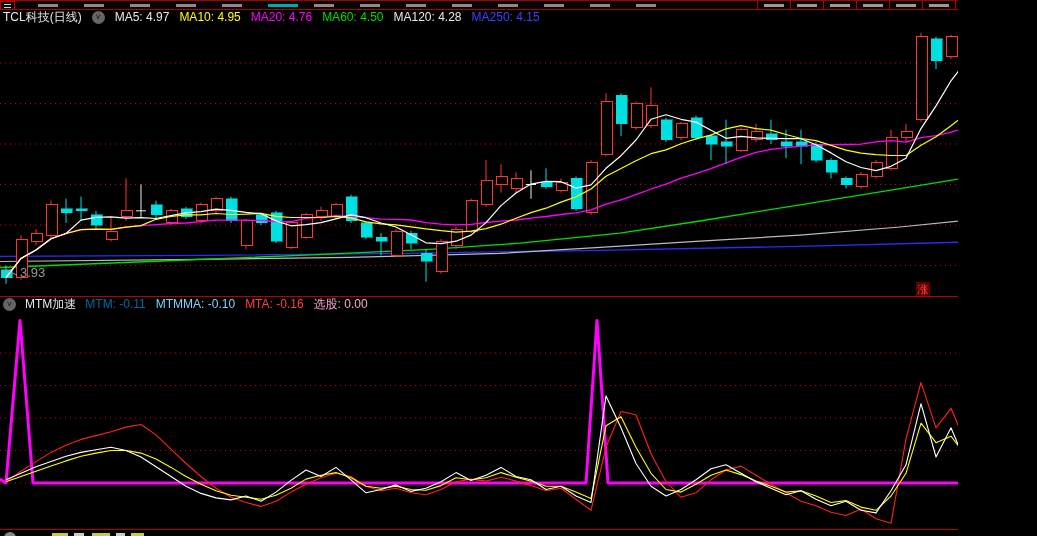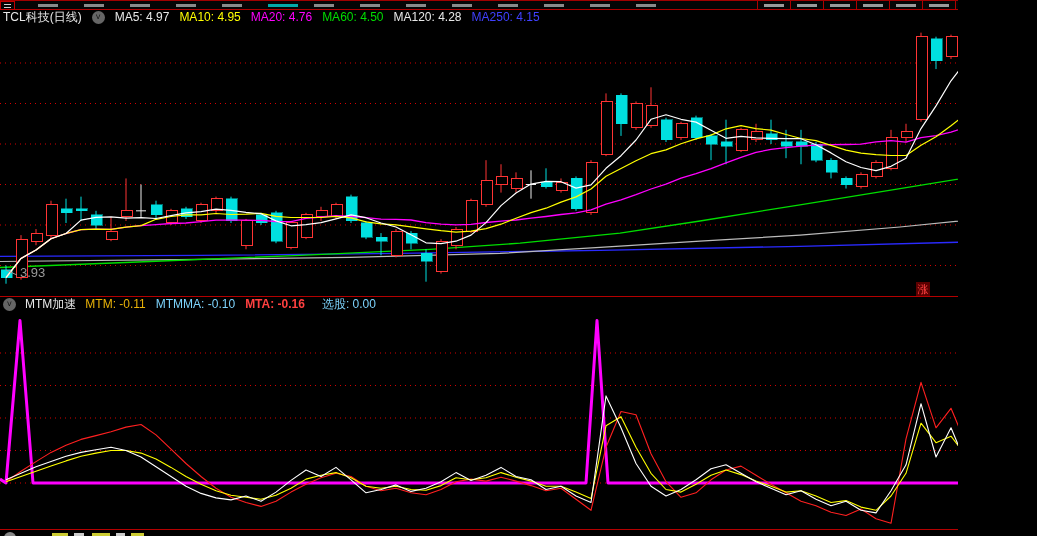--- a/index.html
+++ b/index.html
@@ -244,21 +244,21 @@
       <text x="987" y="17" fill="#aaa" font-size="13">5.17</text>
     </svg>
 
   <div class="badge">涨</div>
 
   <div class="divider" style="top:296px"></div>
 
   <div class="sub-header">
     <span class="chev">˅</span>
     <span class="sym">MTM加速</span>
-    <span id="mtm-labels"><span style="color: #eab308; margin-right: 10px; margin-top: 36px;">MTM: -0.11</span><span style="color: #7dd3fc; margin-right: 10px;">MTMMA: -0.10</span><span style="color: rgb(255, 64, 64); margin-right: 17px; font-weight: bold;">MTA: -0.16</span><span style="color: #7dd3fc; margin-right: 4px;">选股: 0.00</span></span>
+    <span id="mtm-labels"><span style="color: #0369a1; margin-right: 10px; margin-top: 36px;">MTM: -0.11</span><span style="color: #7dd3fc; margin-right: 10px;">MTMMA: -0.10</span><span style="color: rgb(255, 64, 64); margin-right: 10px;">MTA: -0.16</span><span style="color: #f9a8d4; margin-right: 4px;">选股: 0.00</span></span>
   </div>
 
   <svg id="mtmsvg" style="top:313px" width="1037" height="216" viewBox="0 0 1037 216">
       <polyline points="0.0,170.0 1037.0,170.0" fill="none" stroke="#d40000" stroke-width="1" stroke-linejoin="round" stroke-dasharray="1 4"></polyline>
       <polyline points="0.0,137.5 1037.0,137.5" fill="none" stroke="#d40000" stroke-width="1" stroke-linejoin="round" stroke-dasharray="1 4"></polyline>
       <polyline points="0.0,105.0 1037.0,105.0" fill="none" stroke="#d40000" stroke-width="1" stroke-linejoin="round" stroke-dasharray="1 4"></polyline>
       <polyline points="0.0,72.5 1037.0,72.5" fill="none" stroke="#d40000" stroke-width="1" stroke-linejoin="round" stroke-dasharray="1 4"></polyline>
       <polyline points="0.0,40.0 1037.0,40.0" fill="none" stroke="#d40000" stroke-width="1" stroke-linejoin="round" stroke-dasharray="1 4"></polyline>
       <polyline points="0.0,166.1 6.0,170.0 20.0,7.5 33.0,170.0 586.0,170.0 597.0,7.5 608.0,170.0 1031.0,170.0" fill="none" stroke="#ff00ff" stroke-width="3" stroke-linejoin="round"></polyline>
       <polyline points="6.0,168.7 21.0,158.3 36.0,148.6 51.0,139.4 66.0,132.3 81.0,126.4 96.0,122.6 111.0,118.7 126.0,114.1 141.0,111.5 156.0,121.9 171.0,136.2 186.0,150.5 201.0,163.5 216.0,175.2 231.0,184.3 246.0,189.5 261.0,193.4 276.0,188.2 291.0,179.1 306.0,171.3 321.0,164.8 336.0,160.3 351.0,163.5 366.0,173.3 381.0,177.8 396.0,175.2 411.0,179.8 426.0,181.7 441.0,176.5 456.0,168.7 471.0,166.1 486.0,168.1 501.0,164.2 516.0,168.1 531.0,172.6 546.0,177.8 561.0,175.2 576.0,186.3 591.0,197.3 606.0,134.3 621.0,98.5 636.0,101.8 651.0,140.8 666.0,168.7 681.0,184.3 696.0,179.8 711.0,166.8 726.0,157.0 741.0,153.1 756.0,162.2 771.0,171.3 786.0,179.8 801.0,188.2 816.0,192.8 831.0,199.3 846.0,202.5 861.0,196.0 876.0,205.8 891.0,210.3 906.0,125.8 921.0,69.3 936.0,114.8 951.0,95.3 966.0,131.0 981.0,160.3 996.0,189.5 1011.0,201.2 1026.0,192.8" fill="none" stroke="#ff2020" stroke-width="1.1" stroke-linejoin="round"></polyline>

